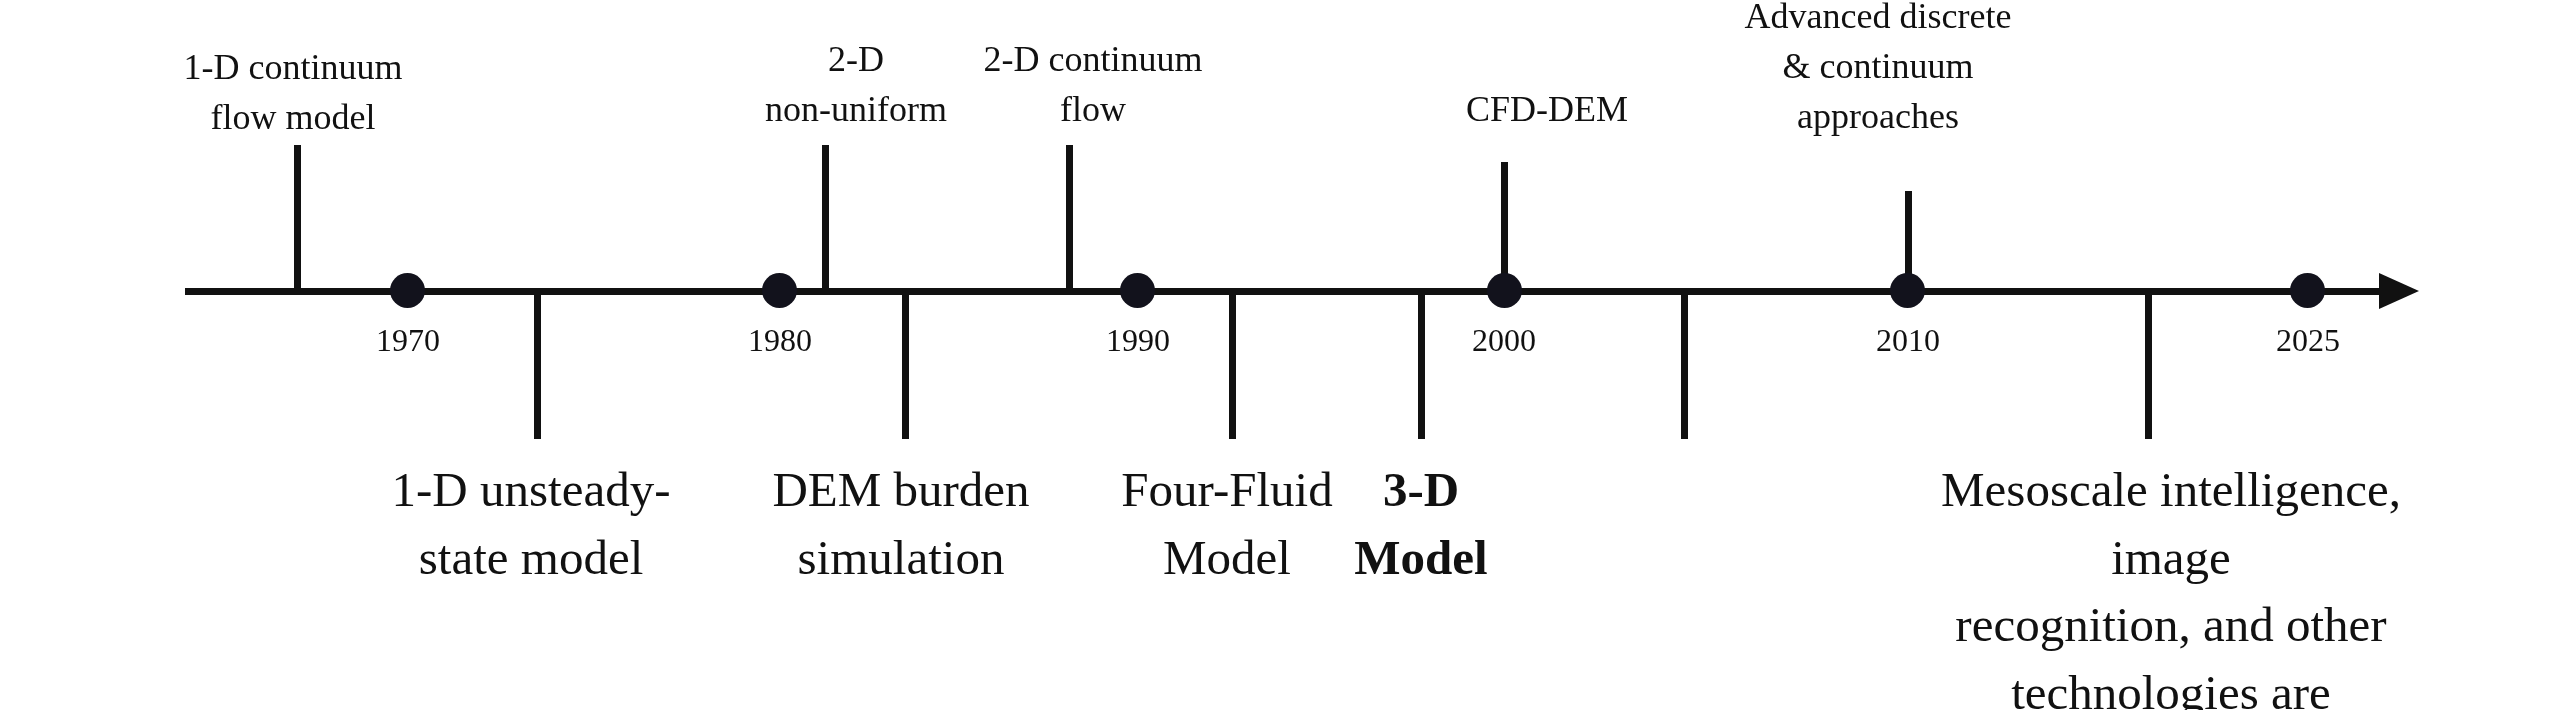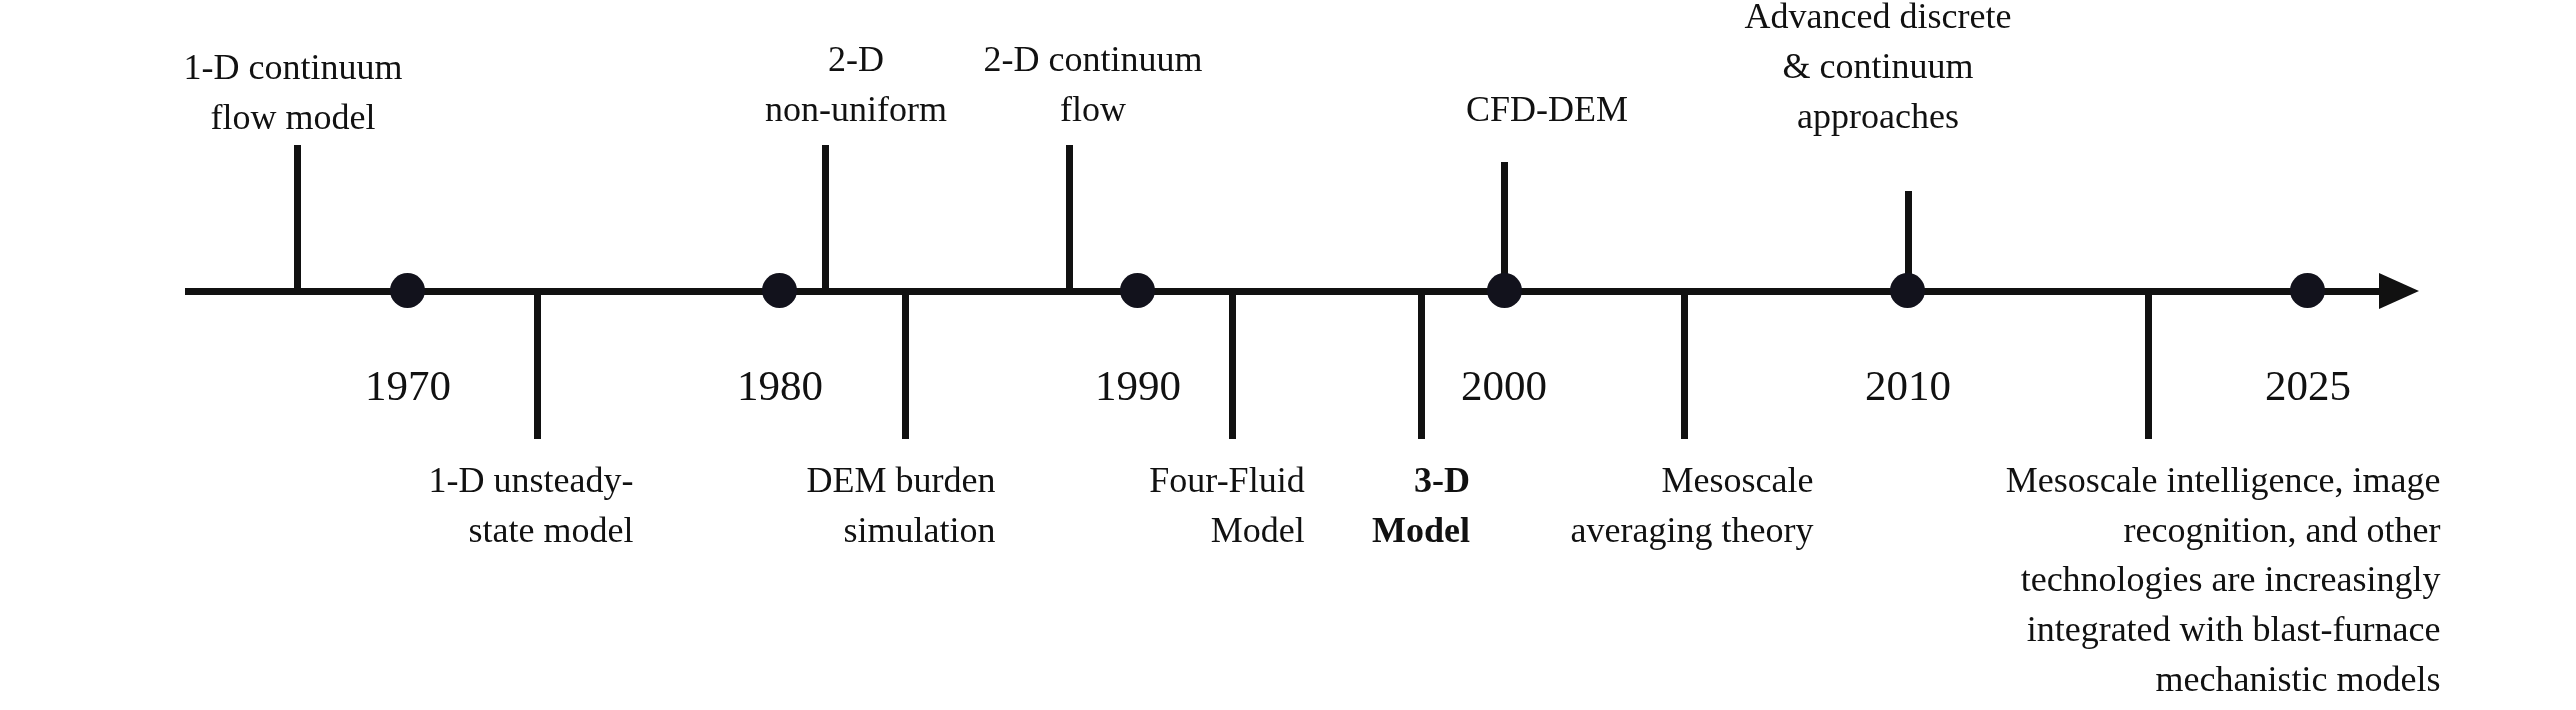--- a/index.html
+++ b/index.html
@@ -37,37 +37,36 @@
   
   .dot{
     position:absolute; width:35px; height:35px;
     background:#12121c; border-radius:50%;
     top:273px;
   }
 
   
   .year{
     position:absolute; top:324px;
-    font-size:43px; line-height:1.0;
+    font-size:32px; line-height:1.0;
     text-align:left; white-space:nowrap;
     transform:translateX(-50%);
-    margin-top:40px;
   }
 
   
   .label-top{
     position:absolute;
     font-size:36px; line-height:1.38;
     text-align:center; white-space:pre-line;
     transform:translateX(-50%);
   }
   .label-bottom{
     position:absolute;
-    font-size:36px; line-height:1.38;
-    text-align:right; white-space:pre-line;
+    font-size:49px; line-height:1.38;
+    text-align:center; white-space:pre-line;
     transform:translateX(-50%);
   }
   .label-bottom.wide{ width:539px; }
 </style>
 </head>
 <body>
 
 <div id="stage">
 
   <div class="axis-line"></div>
@@ -120,22 +119,20 @@
 
   <div class="label-bottom" style="left:901px; top:456px;">DEM burden
 simulation</div>
 
   <div class="label-bottom" style="left:1227px; top:456px;">Four-Fluid
 Model</div>
 
   <div class="label-bottom" style="left:1421px; top:456px;font-weight:bold;">3-D
 Model</div>
 
-  <div class="label-bottom" style="left:1692px; top:456px;">Mesoscale
-averaging theory</div>
 
   <div class="label-bottom wide" style="left:2171px; top:456px;">Mesoscale intelligence, image
 recognition, and other
 technologies are increasingly
 integrated with blast-furnace
 mechanistic models</div>
 
 </div>
 
 

